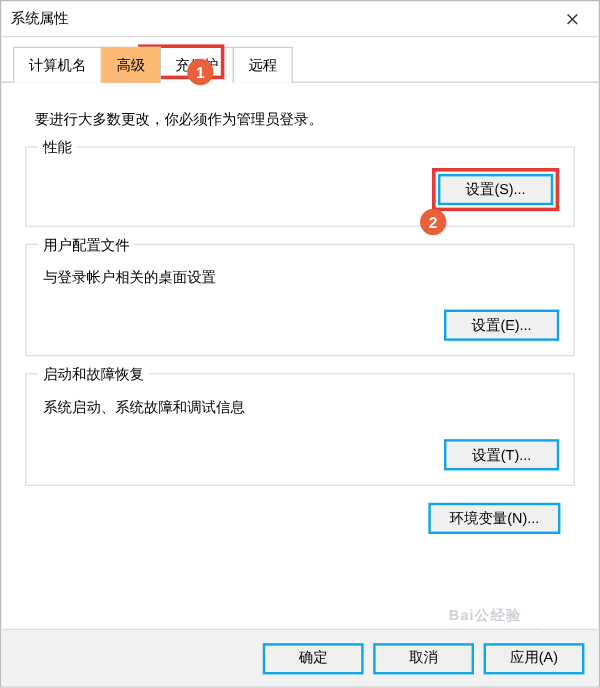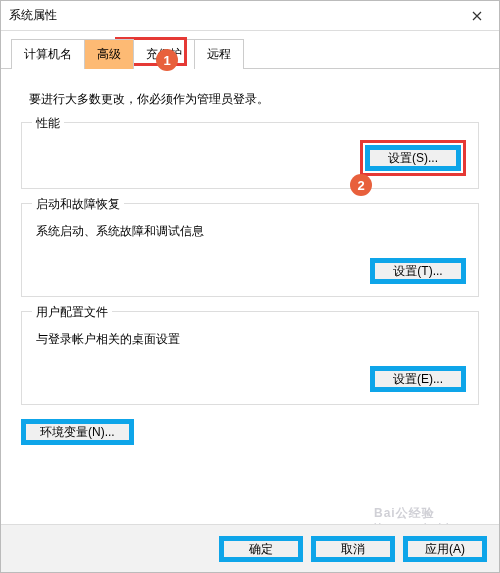--- a/index.html
+++ b/index.html
@@ -15,23 +15,23 @@
     .tab-hl-box { left: 114px; top: 36px; width: 72px; height: 29px; }
     .badge { position: absolute; width: 22px; height: 22px; border-radius: 50%; background: #e8603c; color: #fff; display: flex; align-items: center; justify-content: center; font-weight: bold; font-size: 13px; }
     .badge1 { left: 155px; top: 48px; }
     .badge2 { left: 349px; top: 173px; }
     .content { padding: 12px 20px 0 20px; border-top: 1px solid #ccc; margin-top: -1px; }
     .intro { margin: 10px 8px 14px 8px; }
     .group { border: 1px solid #ddd; padding: 0 10px 12px 10px; margin-bottom: 14px; position: relative; }
     .group-title { position: relative; top: -8px; background: #fff; display: inline-block; padding: 0 4px; }
     .group-desc { margin: 2px 4px 18px 4px; }
     .btn-row { display: flex; justify-content: flex-end; padding: 0 2px; }
-    .btn { min-width: 96px; height: 26px; border: 5px solid #0ea5e9; background: #f0f0f0; padding: 0 14px; cursor: pointer; }
+    .btn { min-width: 96px; height: 26px; border: 2px solid #0ea5e9; background: #f0f0f0; padding: 0 14px; cursor: pointer; }
     .btn-hl { border: 3px solid #e53935; padding: 2px; display: inline-block; }
-    .env-row { display: flex; padding: 0 12px 18px 0; }
+    .env-row { display: flex; justify-content: flex-end; padding: 0 12px 18px 0; }
     .footer { position: absolute; bottom: 0; left: 0; right: 0; height: 48px; background: #f2f2f2; border-top: 1px solid #ddd; display: flex; justify-content: flex-end; align-items: center; gap: 8px; padding: 0 12px; }
     .footer .btn { min-width: 84px; }
     .watermark { position: absolute; right: 12px; bottom: 40px; color: rgba(170,170,180,0.55); font-size: 16px; font-weight: bold; letter-spacing: 1px; pointer-events: none; margin-left: 16px; }
     .watermark .sub { font-size: 9px; display: block; letter-spacing: 2px; color: rgba(170,170,180,0.5); }
   </style>
 </head>
 <body>
 
 <div class="titlebar">
   <span class="titlebar-text">系统属性</span>
@@ -59,32 +59,32 @@
     <span class="group-title">性能</span>
     <div class="btn-row">
       <span class="btn-hl">
         <button class="btn">设置(S)...</button>
       </span>
     </div>
   </div>
   <div class="badge badge2">2</div>
 
   <div class="group">
+    <span class="group-title">用户配置文件</span>
+    <div class="group-desc">与登录帐户相关的桌面设置</div>
+    <div class="btn-row">
+      <button class="btn">设置(E)...</button>
+    </div>
+  </div>
+
+  <div class="group">
     <span class="group-title">启动和故障恢复</span>
     <div class="group-desc">系统启动、系统故障和调试信息</div>
     <div class="btn-row">
       <button class="btn">设置(T)...</button>
-    </div>
-  </div>
-
-  <div class="group">
-    <span class="group-title">用户配置文件</span>
-    <div class="group-desc">与登录帐户相关的桌面设置</div>
-    <div class="btn-row">
-      <button class="btn">设置(E)...</button>
     </div>
   </div>
 
   <div class="env-row">
     <button class="btn" style="min-width:110px">环境变量(N)...</button>
   </div>
 </div>
 
 <div class="watermark">
   <span>Bai公经验</span>

